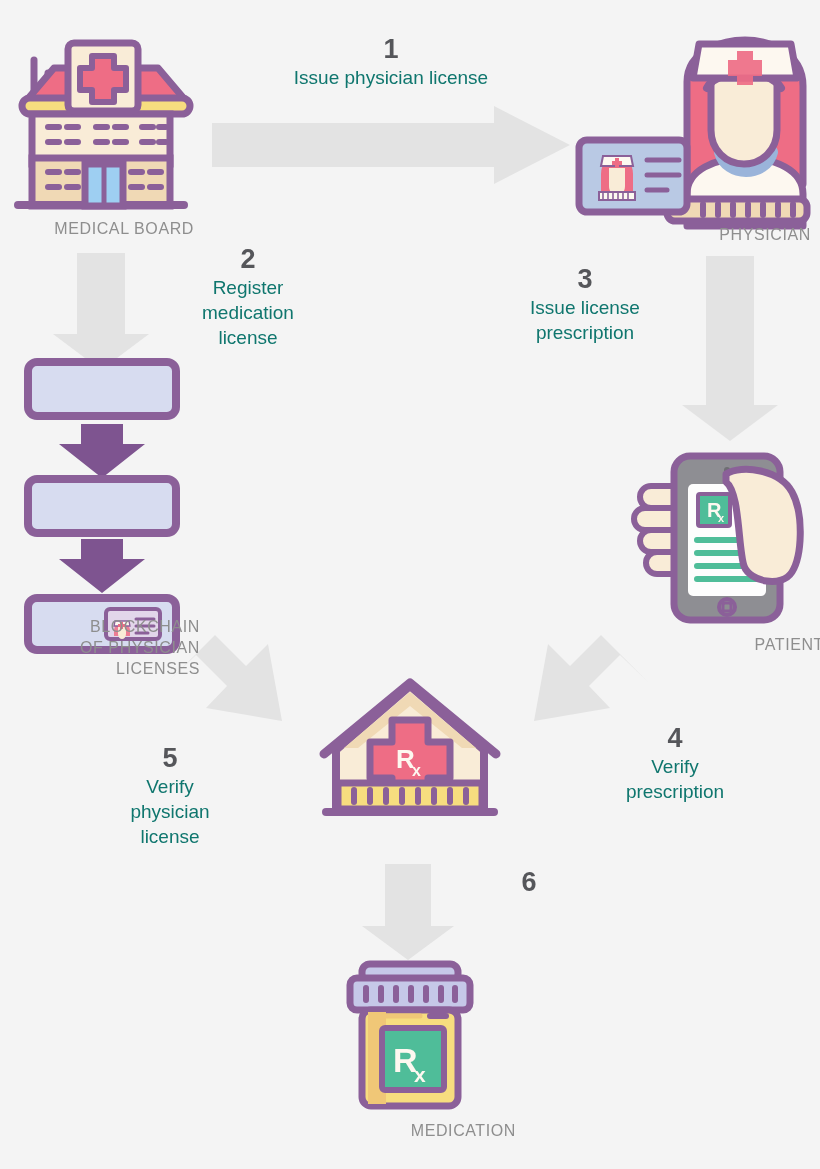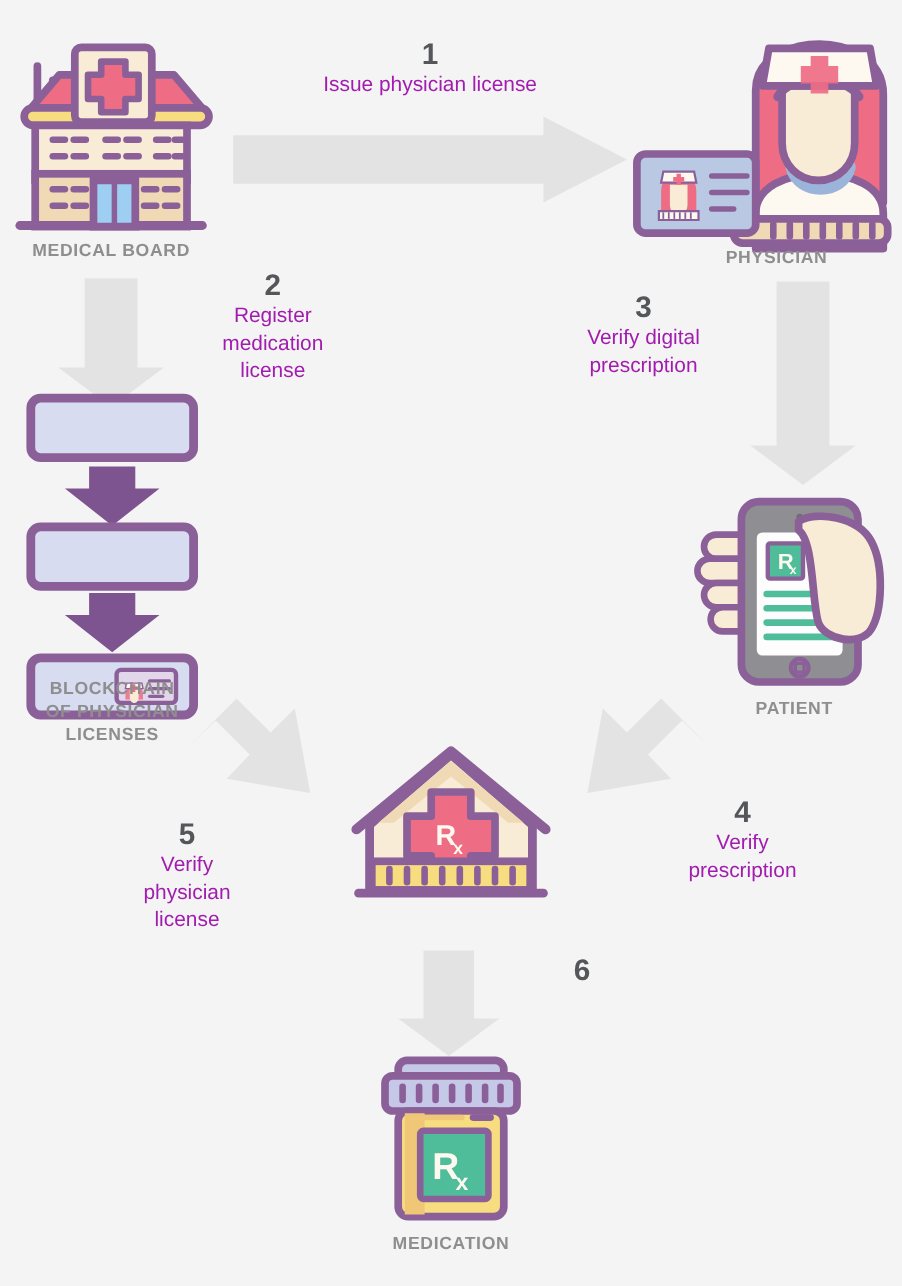--- a/index.html
+++ b/index.html
@@ -8,22 +8,22 @@
     background:#f4f4f4;
     font-family:"Liberation Sans", sans-serif;
     overflow:hidden;
     position:relative;
   }
   #stage{position:absolute;left:0;top:0;width:820px;height:1169px;}
   .node{position:absolute;}
   .cap{
     position:absolute;
     width:100%;
-    text-align:center;
-    font-weight:bold;
+    text-align:right;
+    font-weight:normal;
     font-size:16px;
     letter-spacing:.6px;
     color:#8e8e8e;
     line-height:21px;
   }
   .steplbl{
     position:absolute;
     text-align:center;
     color:#5e5e60;
   }
@@ -31,21 +31,21 @@
     display:block;
     font-size:27px;
     font-weight:bold;
     line-height:32px;
     color:#55565a;
   }
   .steplbl .txt{
     display:block;
     font-size:19px;
     line-height:25px;
-    color:#a21caf;
+    color:#0f766e;
     white-space:pre-line;
   }
   .garrow{position:absolute;}
   svg{display:block;overflow:visible;}
 </style>
 </head>
 <body>
 
 <div id="stage">
 
@@ -71,21 +71,21 @@
 license</span>
   </div>
 
   <div class="garrow" style="left:682px;top:256px;">
     <svg width="96" height="185" viewBox="0 0 96 185">
       <path d="M24 0 H72 V149 H96 L48 185 L0 149 H24 Z" fill="#e3e3e3"></path>
     </svg>
   </div>
   <div class="steplbl" style="left:498px;top:263px;width:174px;">
     <span class="num">3</span>
-    <span class="txt">Verify digital
+    <span class="txt">Issue license
 prescription</span>
   </div>
 
   <div class="garrow" style="left:168px;top:634px;">
     <svg width="155" height="125" viewBox="0 0 155 125">
       <path d="M0 48 L47 1 L78 32 L100 10 L114 87 L38 74 L59 52 L28 21 Z" transform="rotate(0)" fill="#e3e3e3"></path>
     </svg>
   </div>
   <div class="steplbl" style="left:96px;top:742px;width:148px;">
     <span class="num">5</span>

